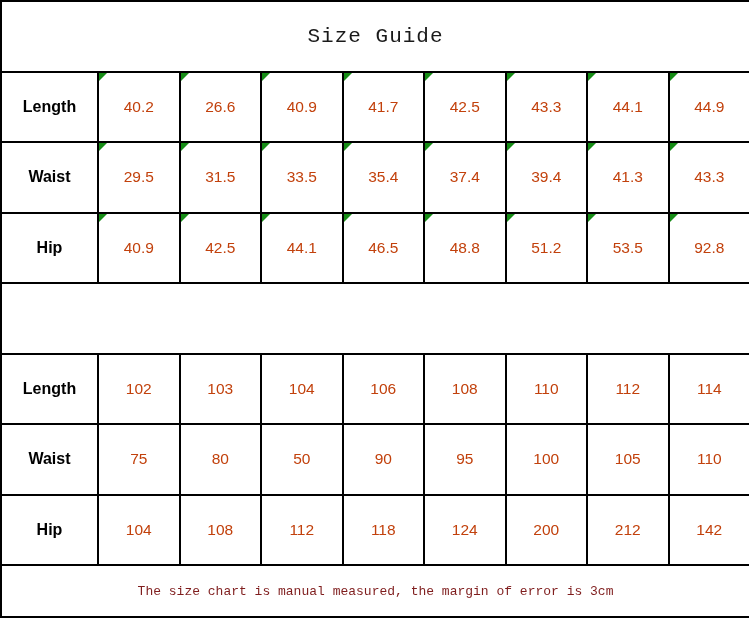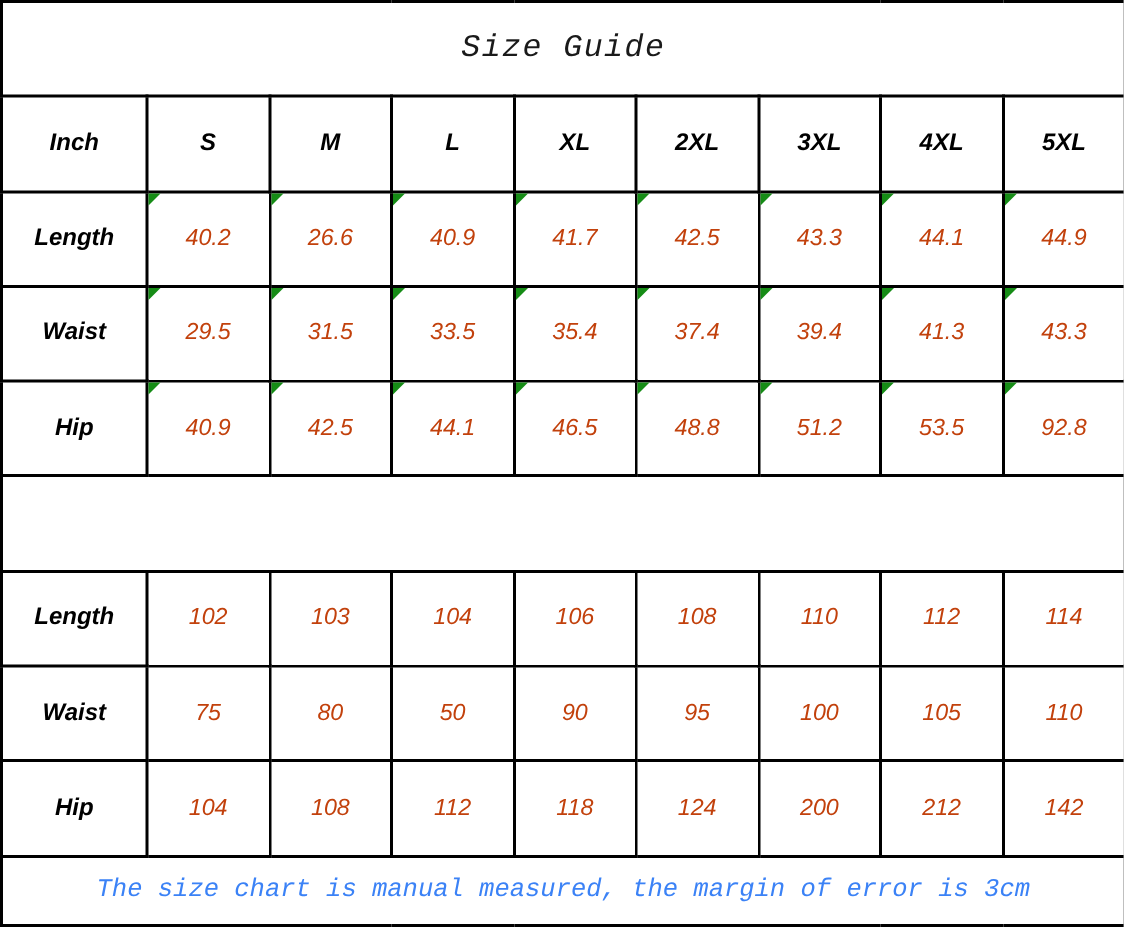--- a/index.html
+++ b/index.html
@@ -5,21 +5,20 @@
   html, body {
     margin: 0;
     padding: 0;
     background: #ffffff;
   }
   .sheet {
     width: 749px;
     height: 618px;
     background: #ffffff;
     box-sizing: border-box;
-    font-style: italic;
   }
   table.size-guide {
     width: 749px;
     height: 618px;
     border-collapse: collapse;
     table-layout: fixed;
   }
   table.size-guide td,
   table.size-guide th {
     border: 2px solid #000000;
@@ -52,22 +51,22 @@
     font-size: 15.5px;
     color: #c2410c;
     position: relative;
   }
   tr.spacer-row td {
     height: 56px;
   }
   tr.footer-row td {
     height: 41px;
     font-family: "Liberation Mono", "DejaVu Sans Mono", monospace;
-    font-size: 17px;
-    color: #3b82f6;
+    font-size: 13px;
+    color: #7f1d1d;
   }
   .flag {
     position: absolute;
     top: 0;
     left: 0;
     width: 0;
     height: 0;
     border-top: 8px solid var(--flag-green, #168c16);
     border-right: 8px solid transparent;
   }
@@ -87,31 +86,20 @@
         <col style="width:81.5px">
         <col style="width:81.5px">
         <col style="width:81.5px">
     </colgroup>
     <tbody>
       <tr class="title-row">
         <td colspan="9">Size Guide</td>
       </tr>
     </tbody>
     <tbody>
-        <tr class="header-row">
-          <th>Inch</th>
-          <th>S</th>
-          <th>M</th>
-          <th>L</th>
-          <th>XL</th>
-          <th>2XL</th>
-          <th>3XL</th>
-          <th>4XL</th>
-          <th>5XL</th>
-        </tr>
         <tr class="data-row">
           <th>Length</th>
           <td><span class="flag"></span><span>40.2</span></td>
           <td><span class="flag"></span><span>26.6</span></td>
           <td><span class="flag"></span><span>40.9</span></td>
           <td><span class="flag"></span><span>41.7</span></td>
           <td><span class="flag"></span><span>42.5</span></td>
           <td><span class="flag"></span><span>43.3</span></td>
           <td><span class="flag"></span><span>44.1</span></td>
           <td><span class="flag"></span><span>44.9</span></td>

